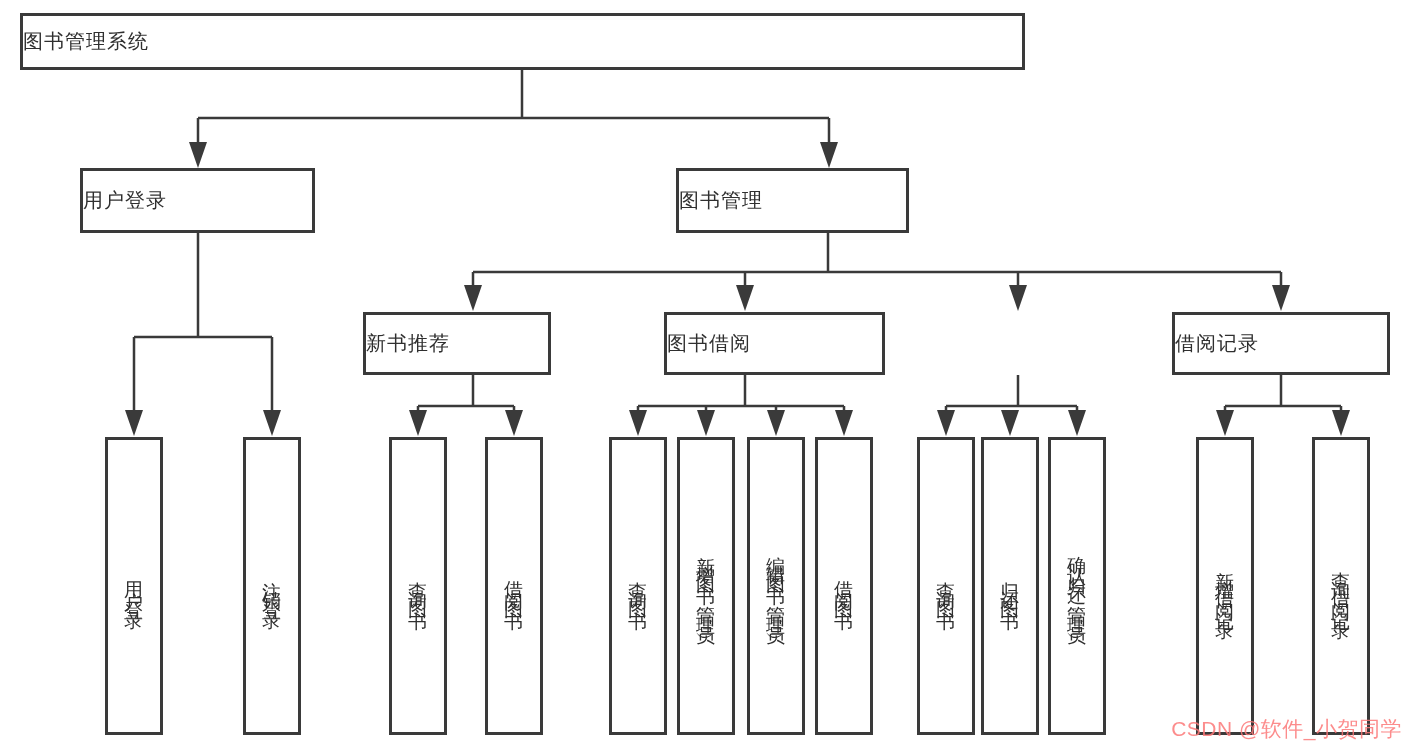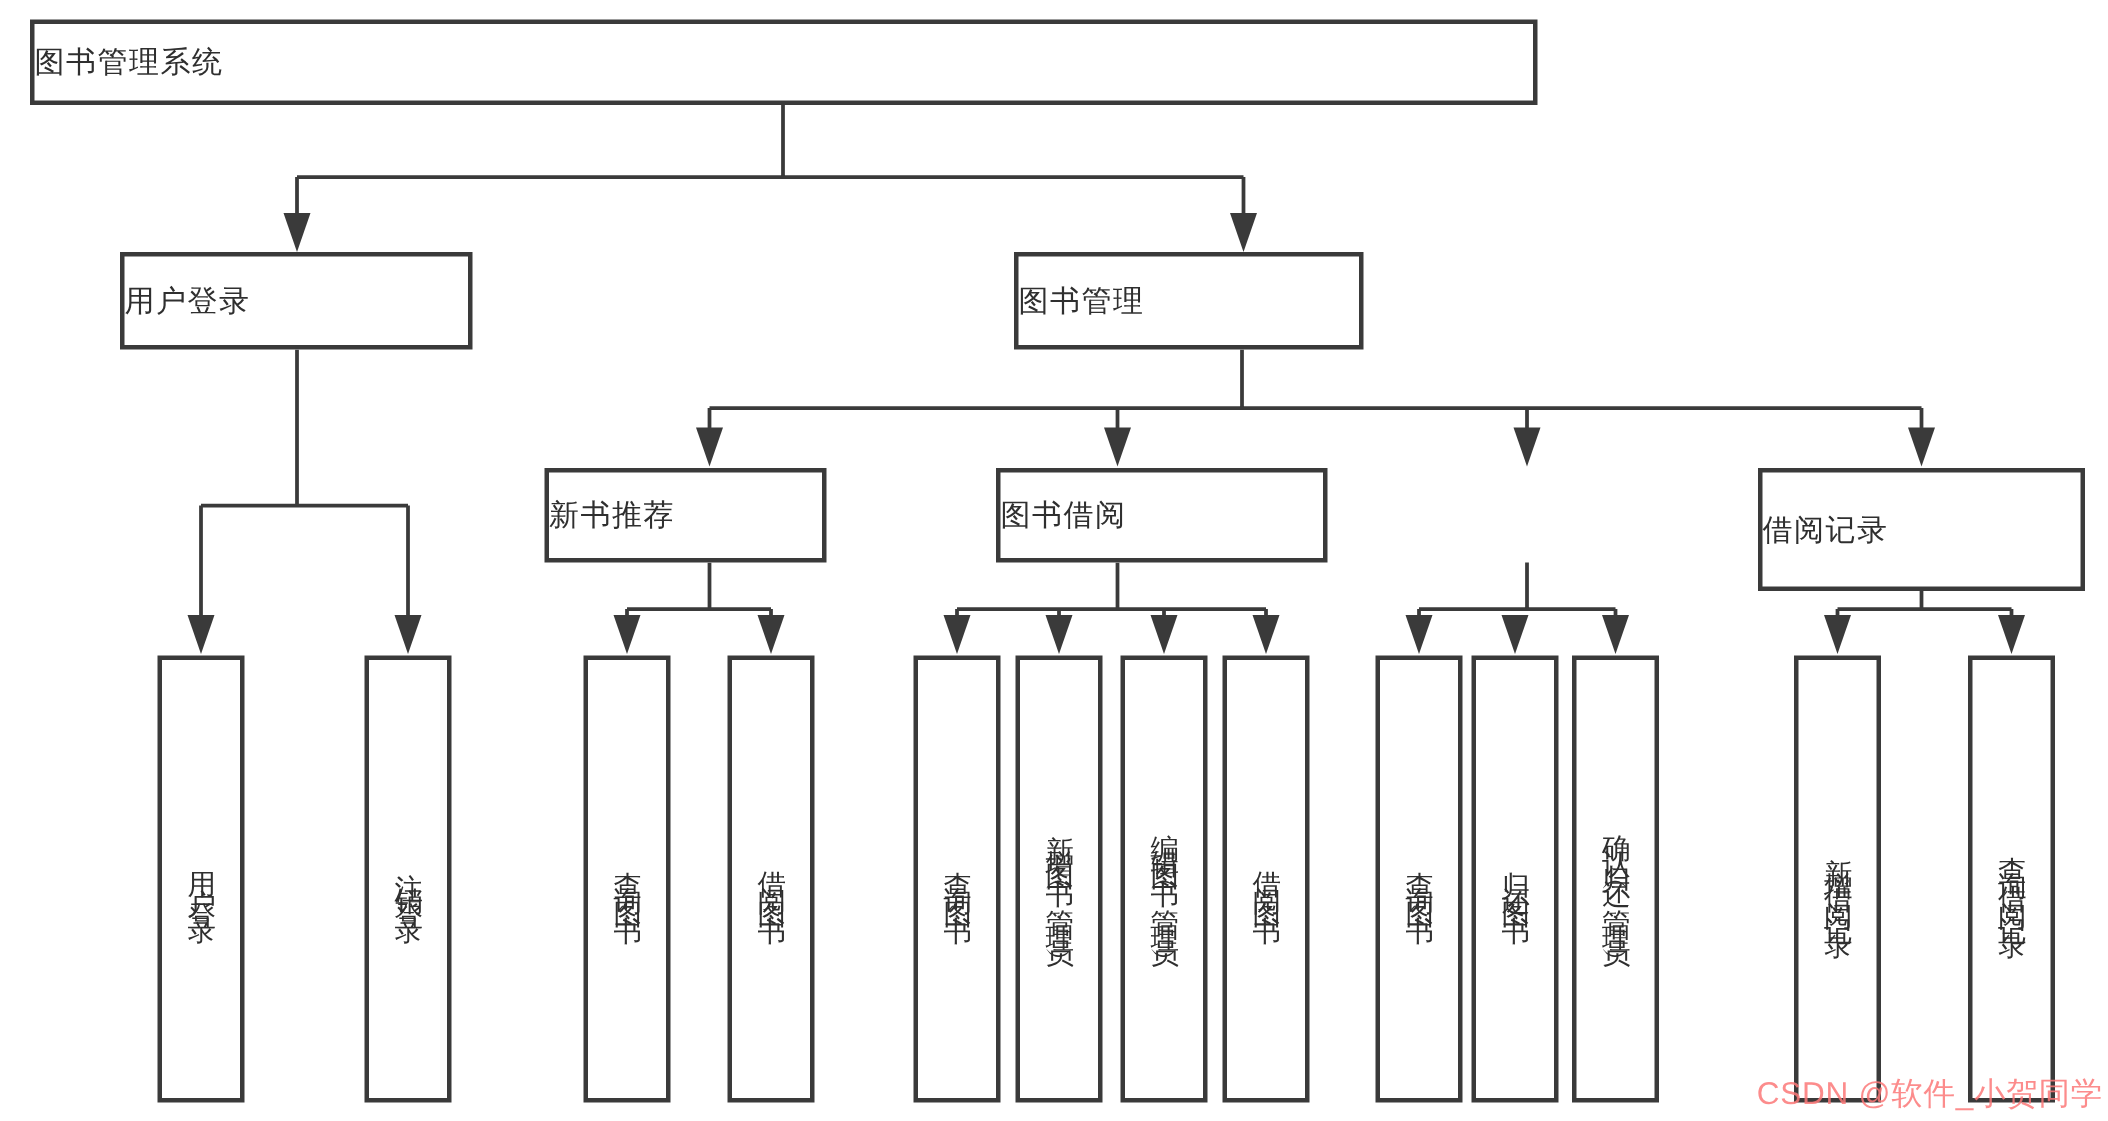--- a/index.html
+++ b/index.html
@@ -25,21 +25,21 @@
     writing-mode:vertical-rl;text-orientation:mixed;
     font-size:19px;letter-spacing:10px;line-height:1;color:#2f2f2f;
   }
   
   .b-root{left:20px;top:13px;width:1005px;height:57px;}
   .b-userlogin{left:80px;top:168px;width:235px;height:65px;}
   .b-bookmgmt{left:676px;top:168px;width:233px;height:65px;}
   .b-newrec{left:363px;top:312px;width:188px;height:63px;}
   .b-borrow{left:635px;top:312px;width:221px;height:63px;margin-left:29px;}
   .b-current{left:908px;top:312px;width:221px;height:63px;}
-  .b-records{left:1172px;top:312px;width:218px;height:82px;}
+  .b-records{left:1172px;top:312px;width:218px;height:63px;}
   
   .l1{left:105px;} .l2{left:243px;}
   .l3{left:389px;} .l4{left:485px;}
   .l5{left:609px;} .l6{left:677px;} .l7{left:747px;} .l8{left:815px;}
   .l9{left:917px;} .l10{left:981px;} .l11{left:1048px;}
   .l12{left:1196px;} .l13{left:1312px;}
   .watermark{
     position:absolute;right:3px;top:715px;
     font-size:21px;letter-spacing:0.5px;
     color:rgba(252,120,120,0.85);

